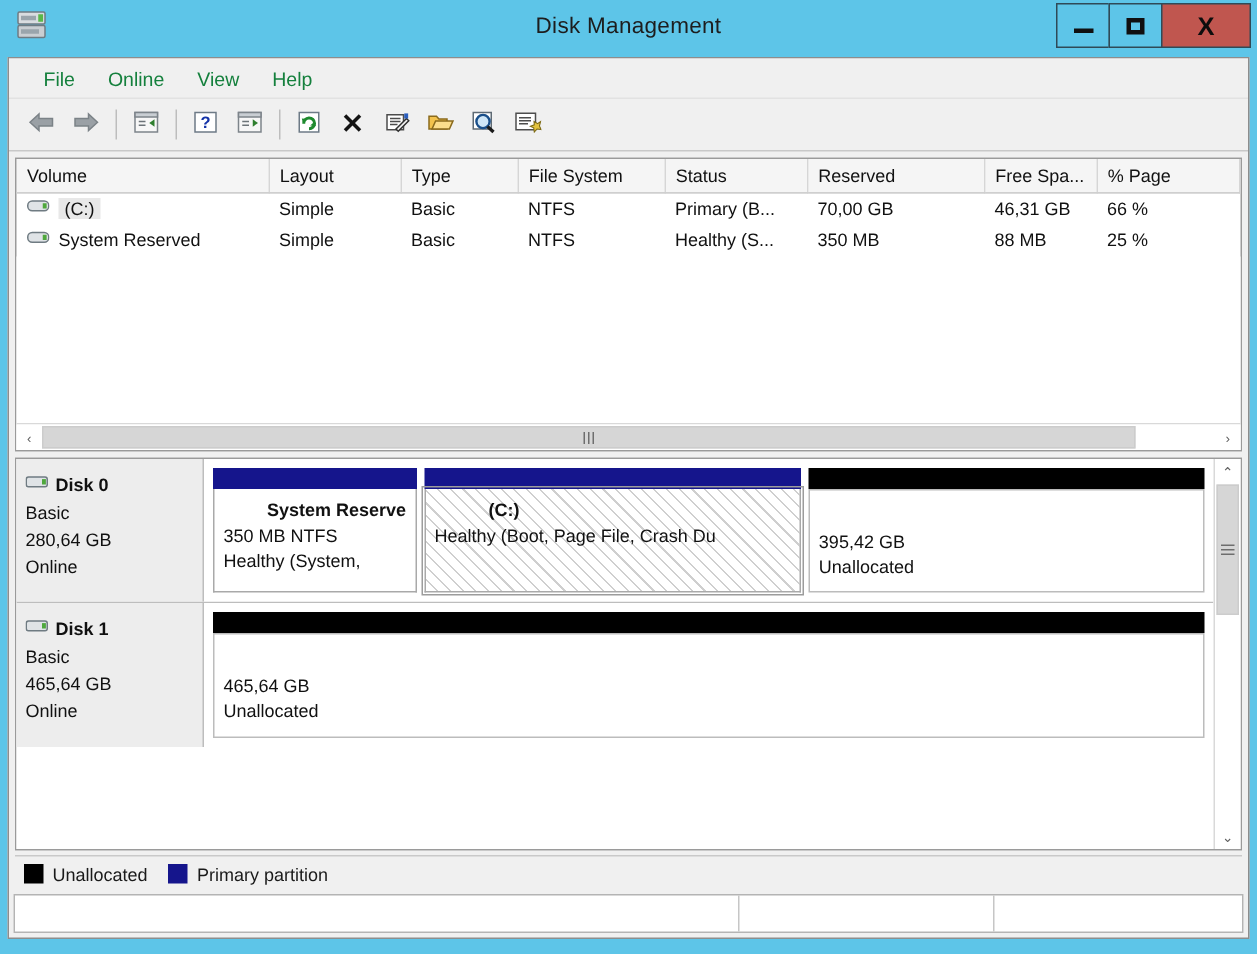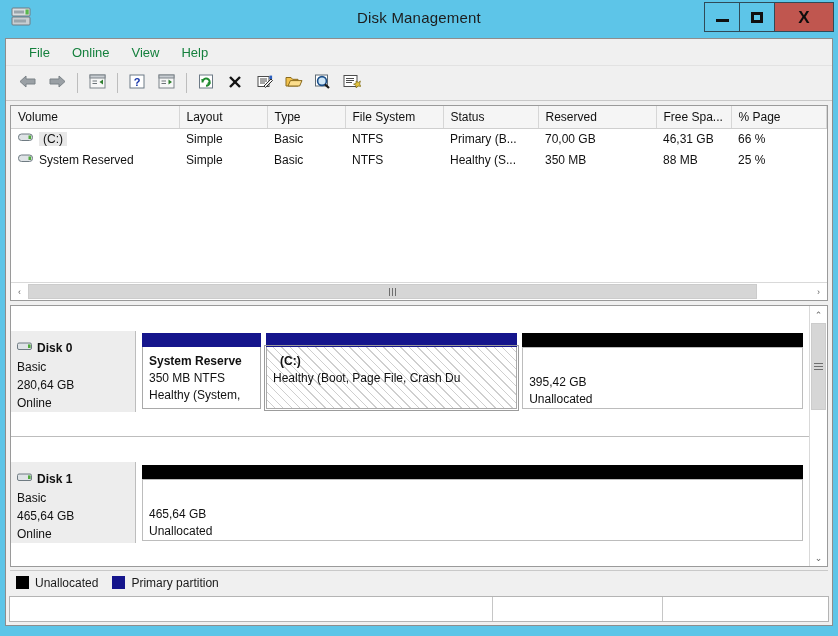--- a/index.html
+++ b/index.html
@@ -251,24 +251,23 @@
   .disk-scroll {
     flex: 1 1 auto;
     display: flex;
     flex-direction: column;
     overflow: hidden;
     background: #ffffff;
   }
   .disk-row {
     display: flex;
     border-bottom: 1px solid #bdbdbd;
-    height: 131px;
+    height: 96px;
     box-sizing: border-box;
     flex: 0 0 auto;
-    align-items: center;
   }
   .disk-row:last-child { border-bottom: none; }
   .disk-info {
     width: 125px;
     flex: 0 0 125px;
     background: #ededed;
     border-right: 1px solid #bdbdbd;
     padding: 8px 0 0 6px;
     box-sizing: border-box;
     line-height: 18px;
@@ -325,21 +324,21 @@
       #ffffff 0px, #ffffff 5px,
       #cfcfcf 5px, #cfcfcf 6px
     );
     outline: 1px solid #9c9c9c;
     outline-offset: 1px;
   }
   .part.unalloc-box .part-body {
     padding-top: 26px;
     border: 1px solid #bcbcbc;
   }
-  .part-name { font-weight: bold; }
+  .part-name { font-weight: bold; margin-left: 29px; }
   .pad-left { padding-left: 7px; }
 
   
   .vscroll {
     width: 17px;
     flex: 0 0 17px;
     background: #ffffff;
     border-left: 1px solid #d9d9d9;
     display: flex;
     flex-direction: column;

